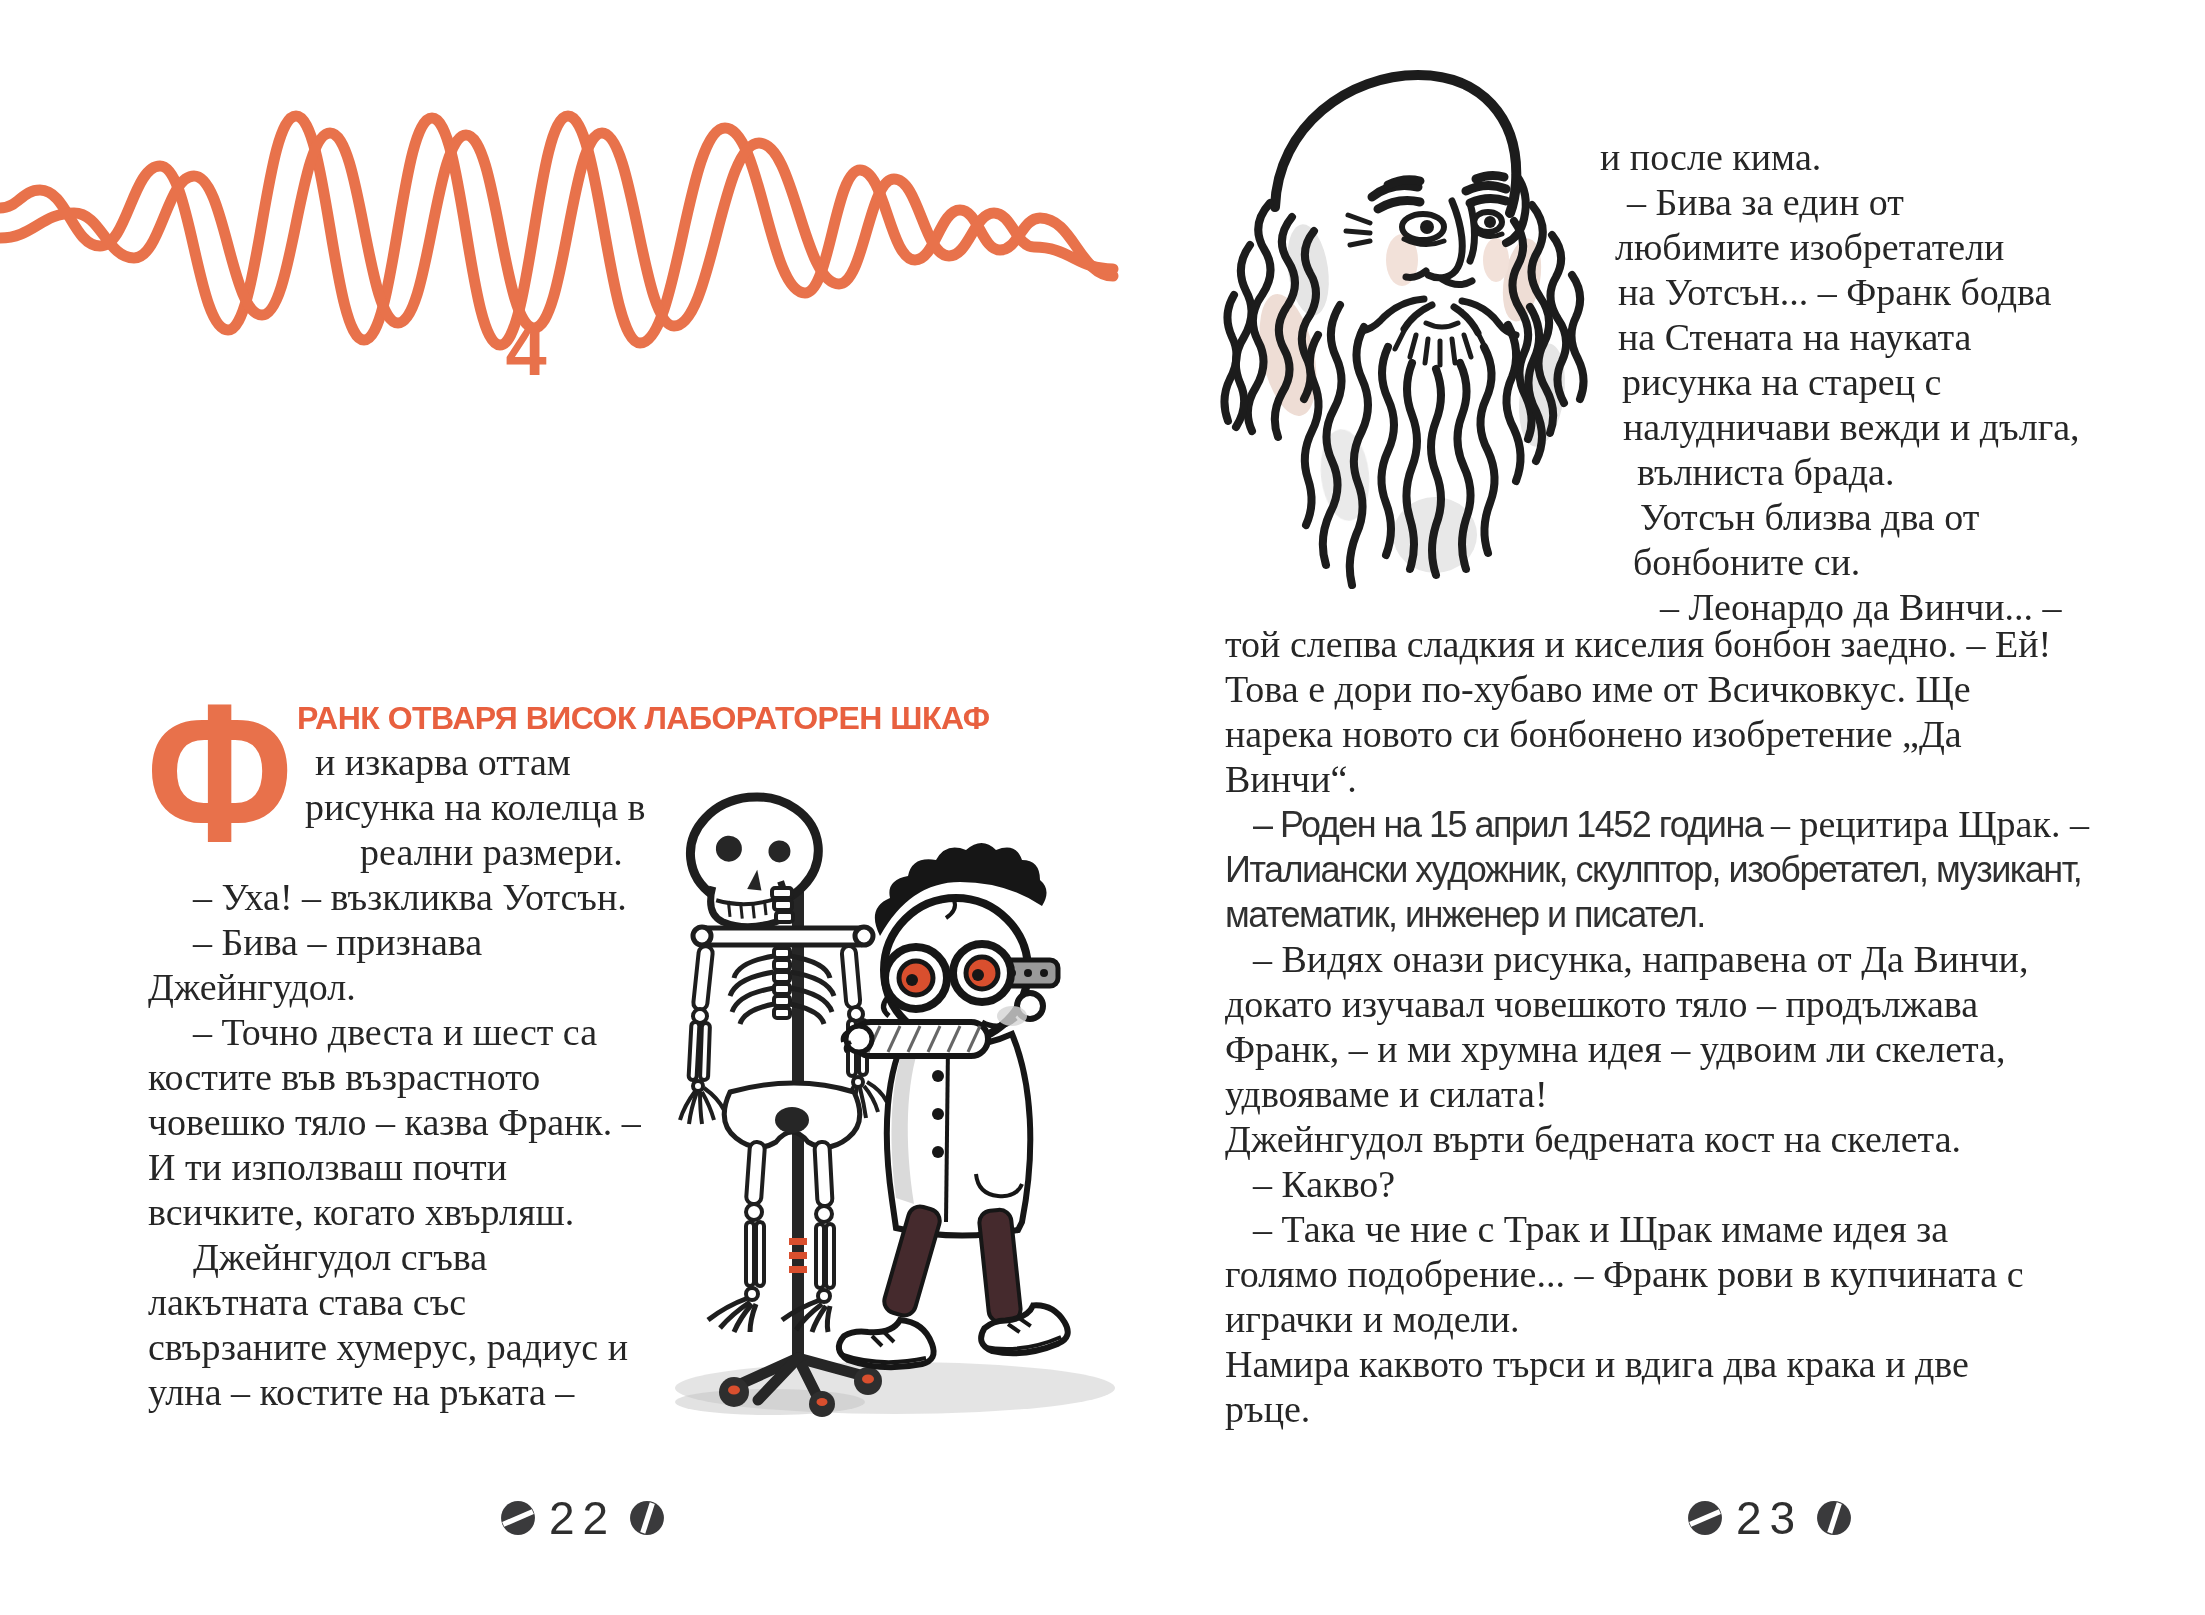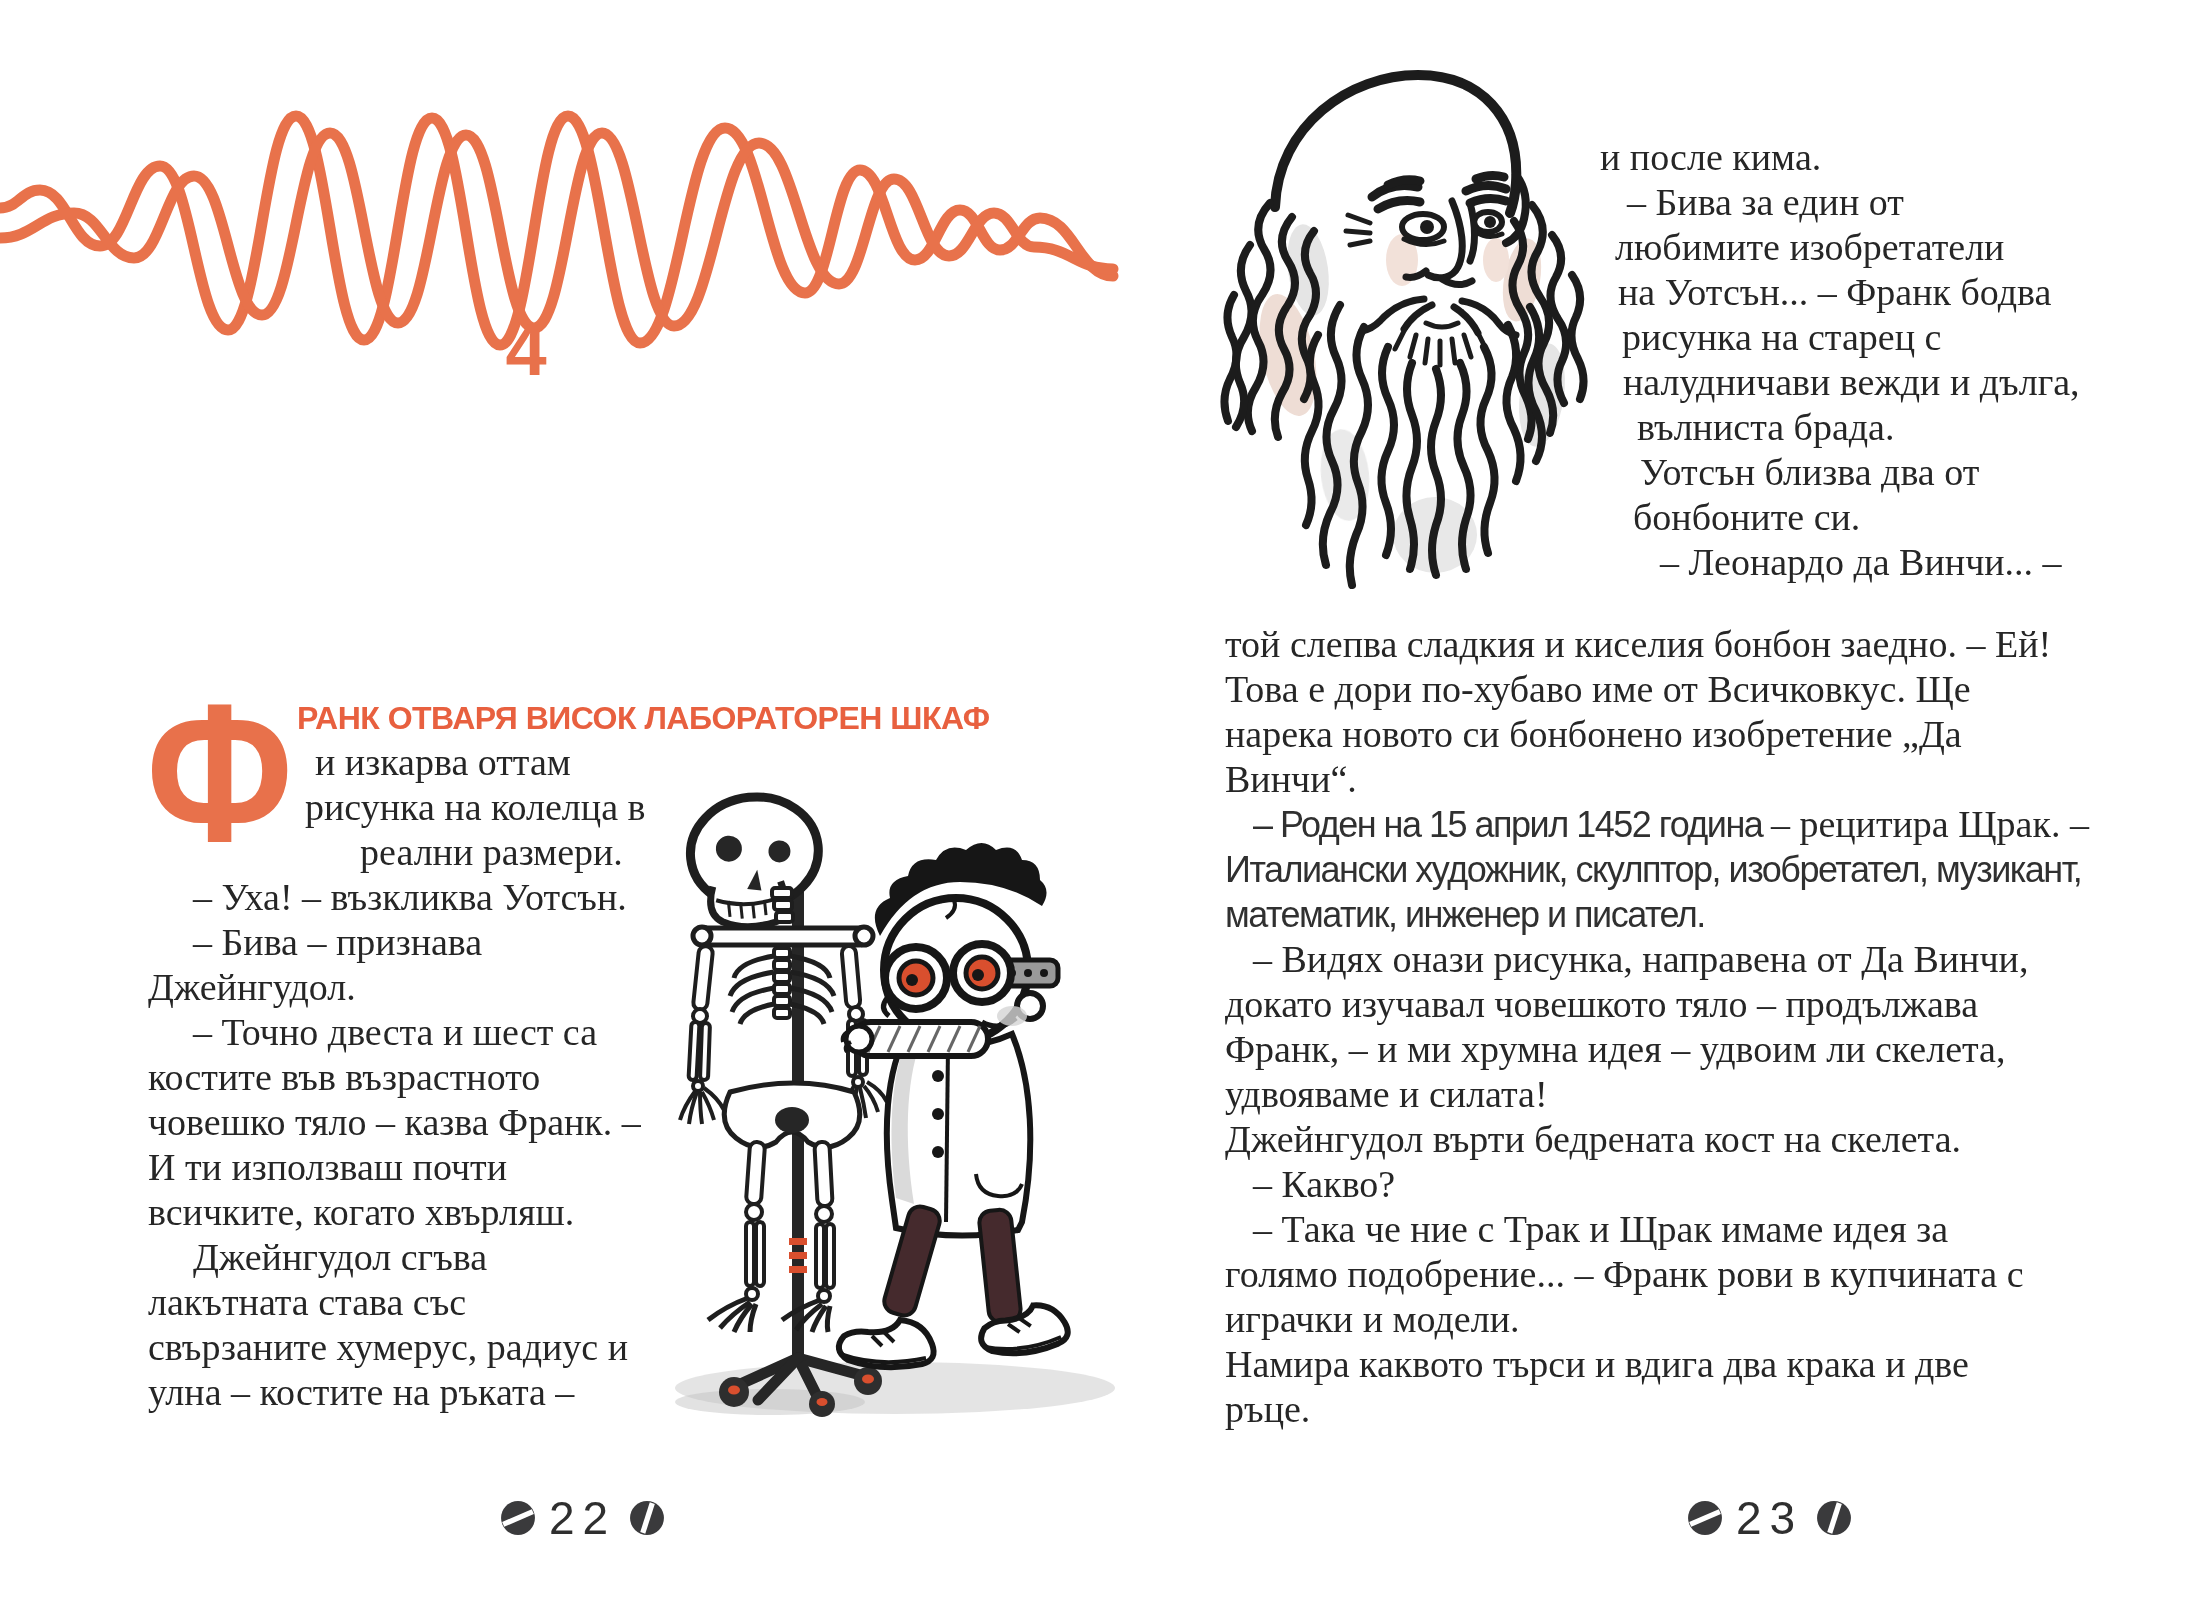--- a/index.html
+++ b/index.html
@@ -358,20 +358,21 @@
       <path d="M138,280 q-14,24 -4,48 q10,24 -2,48 q-12,24 -4,48 q8,24 -2,46"></path>
     </g>
   </g>
 </svg>
 
 <div class="textcol" style="left:1600px;top:135px;width:560px">
     <div class="line"><span class="seg-serif">и после кима.</span></div>
     <div class="line" style="padding-left: 27px;"><span class="seg-serif">– Бива за един от</span></div>
     <div class="line" style="padding-left: 15px;"><span class="seg-serif">любимите изобретатели</span></div>
     <div class="line" style="padding-left: 18px;"><span class="seg-serif">на Уотсън... – Франк бодва</span></div>
+    <div class="line" style="padding-left: 18px;"><span class="seg-serif">на Стената на науката</span></div>
     <div class="line" style="padding-left: 22px;"><span class="seg-serif">рисунка на старец с</span></div>
     <div class="line" style="padding-left: 23px;"><span class="seg-serif">налудничави вежди и дълга,</span></div>
     <div class="line" style="padding-left: 37px;"><span class="seg-serif">вълниста брада.</span></div>
     <div class="line" style="padding-left: 40px;"><span class="seg-serif">Уотсън близва два от</span></div>
     <div class="line" style="padding-left: 33px;"><span class="seg-serif">бонбоните си.</span></div>
     <div class="line" style="padding-left: 60px;"><span class="seg-serif">– Леонардо да Винчи... –</span></div>
   </div>
 
 <div class="textcol" style="left:1225px;top:622px;width:930px">
     <div class="line"><span class="seg-serif">той слепва сладкия и киселия бонбон заедно. – Ей!</span></div>

